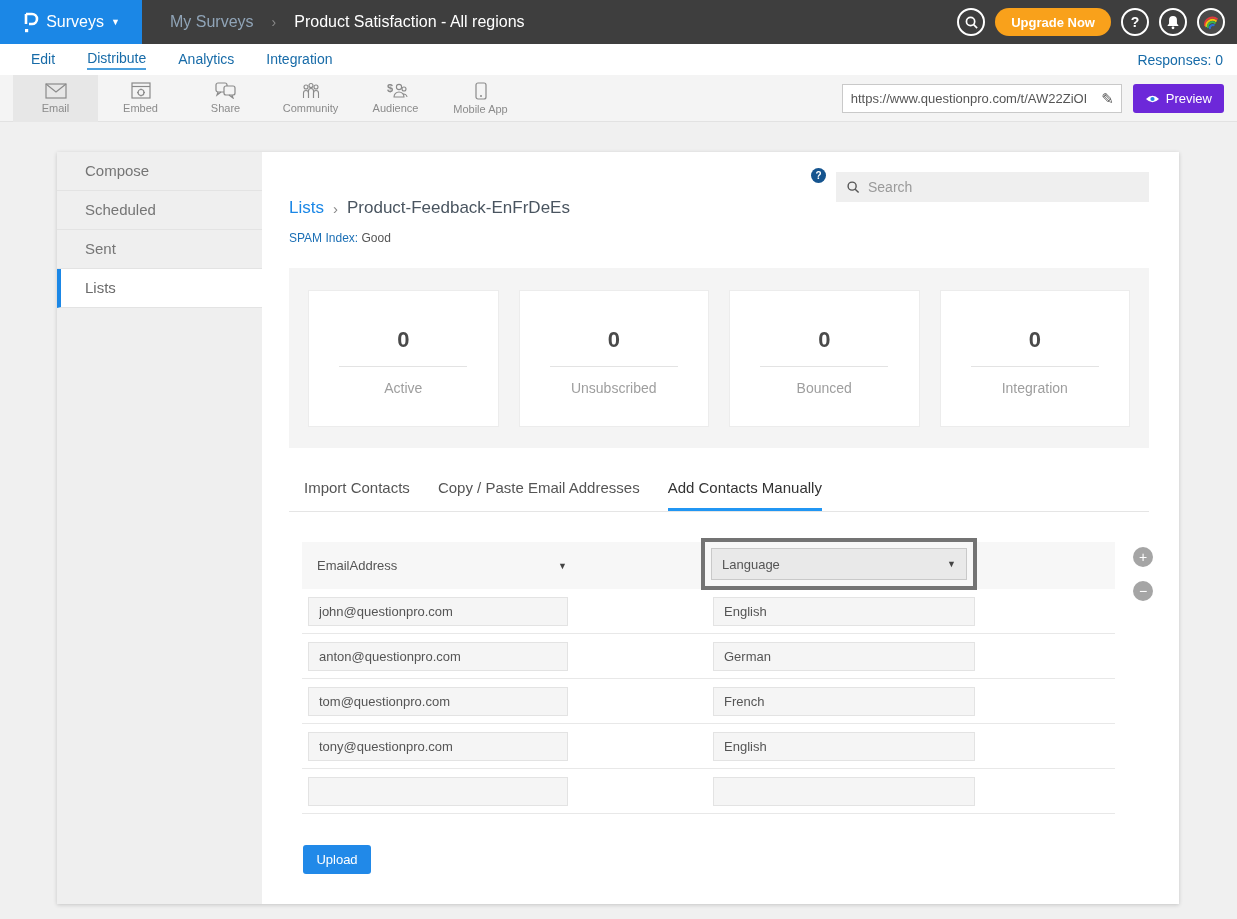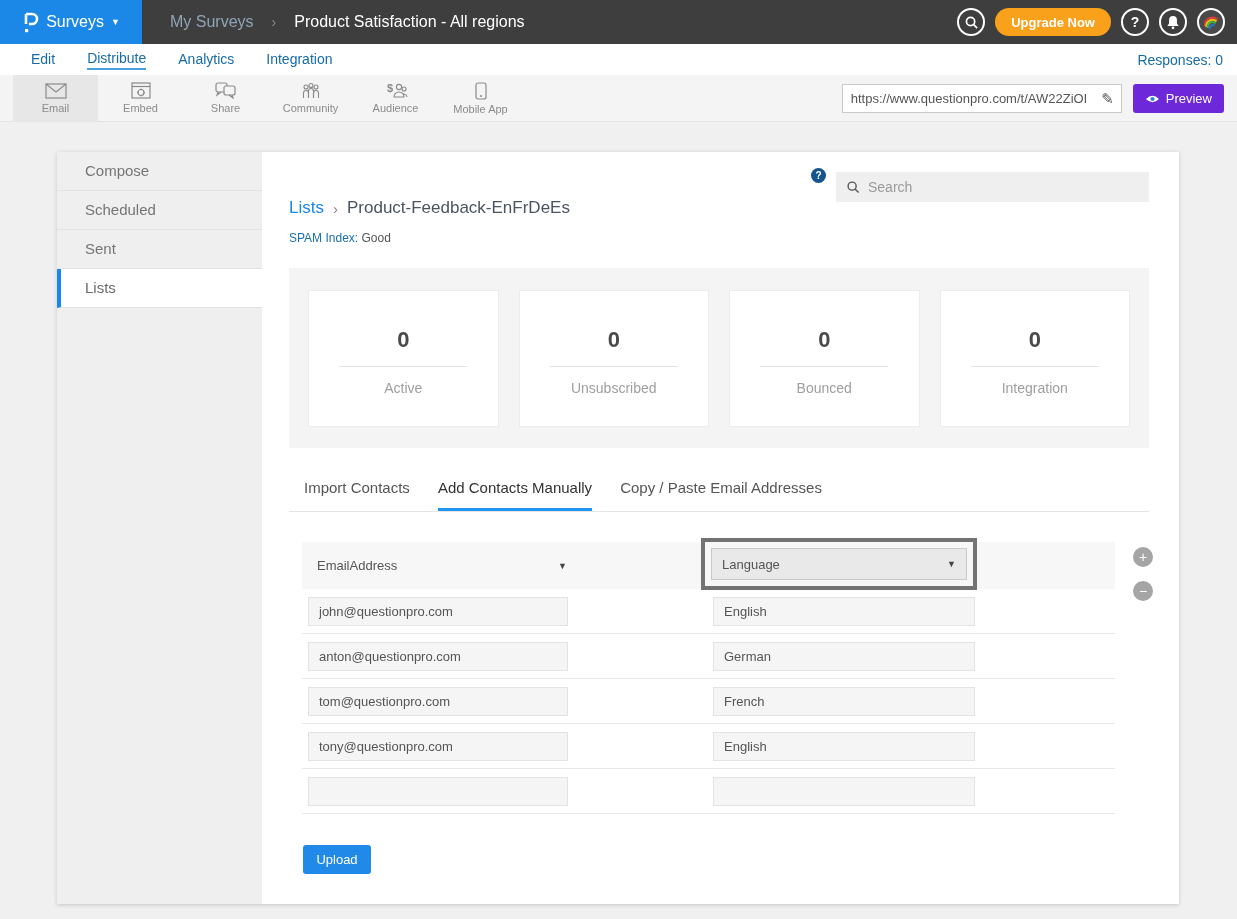--- a/index.html
+++ b/index.html
@@ -308,22 +308,22 @@
         </div>
         <div class="stat-card">
           <div class="stat-num">0</div>
           <hr class="stat-div">
           <div class="stat-label">Integration</div>
         </div>
       </div>
 
       <div class="tabs">
         <span class="tab">Import Contacts</span>
+        <span class="tab">Copy / Paste Email Addresses</span>
         <span class="tab active">Add Contacts Manually</span>
-        <span class="tab">Copy / Paste Email Addresses</span>
       </div>
 
       <div class="ctable">
         <div class="thead">
           <div class="col1-select">
             <span>EmailAddress</span>
             <span class="dd-caret">▼</span>
           </div>
           <div class="annotation">
             <div class="lang-select">

